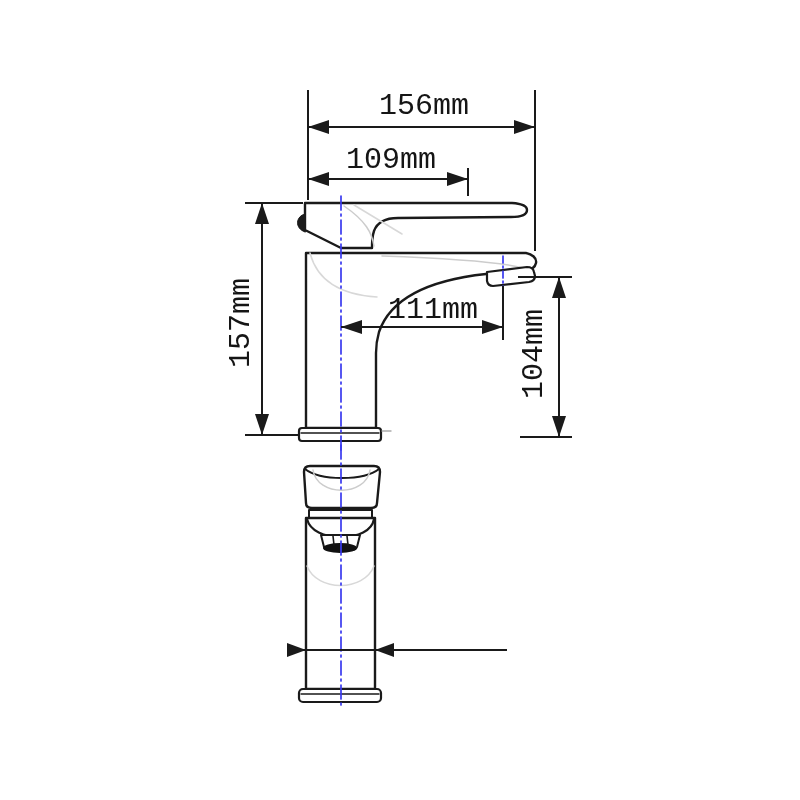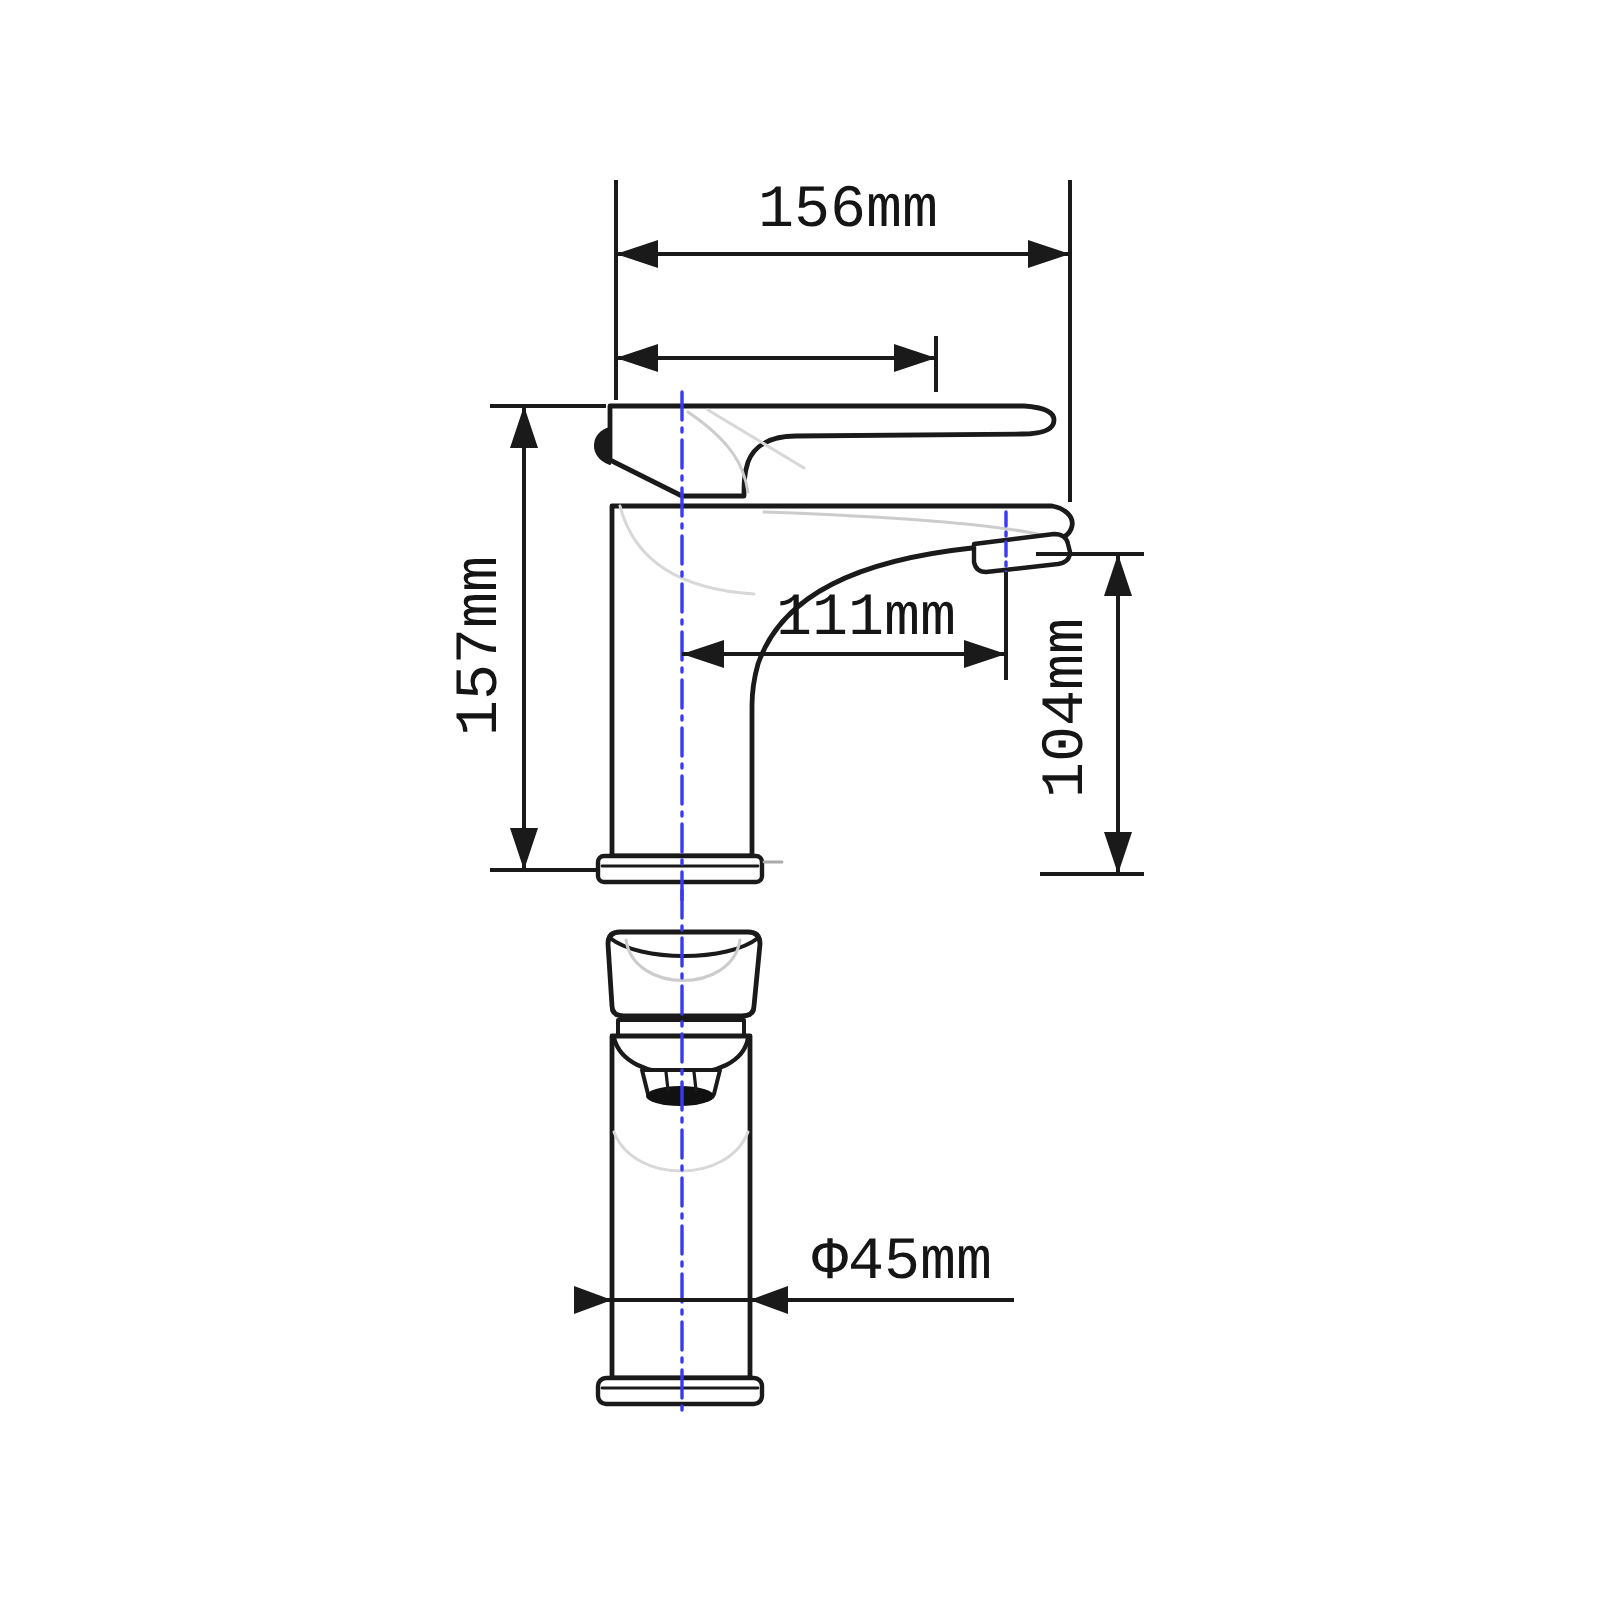--- a/index.html
+++ b/index.html
@@ -124,22 +124,22 @@
       <g>
         <line x1="288" y1="650" x2="507" y2="650" fill="none"></line>
         <polygon points="306,650 287,643 287,657" stroke="none"></polygon>
         <polygon points="375,650 394,643 394,657" stroke="none"></polygon>
       </g>
     </g>
   </svg>
 
   <div class="dim-label" style="left:424px;top:106px;">156mm</div>
 
+  <div class="dim-label" style="left:391px;top:160px;">109mm</div>
 
   <div class="dim-label vert" style="left:241px;top:323px;">157mm</div>
 
   <div class="dim-label" style="left:433px;top:310px;text-align:center;">111mm</div>
 
   <div class="dim-label vert" style="left:534px;top:354px;">104mm</div>
 
-  <div class="dim-label" style="left:451px;top:632px;">Φ45mm</div>
 
 </div>
 
 </body></html>

